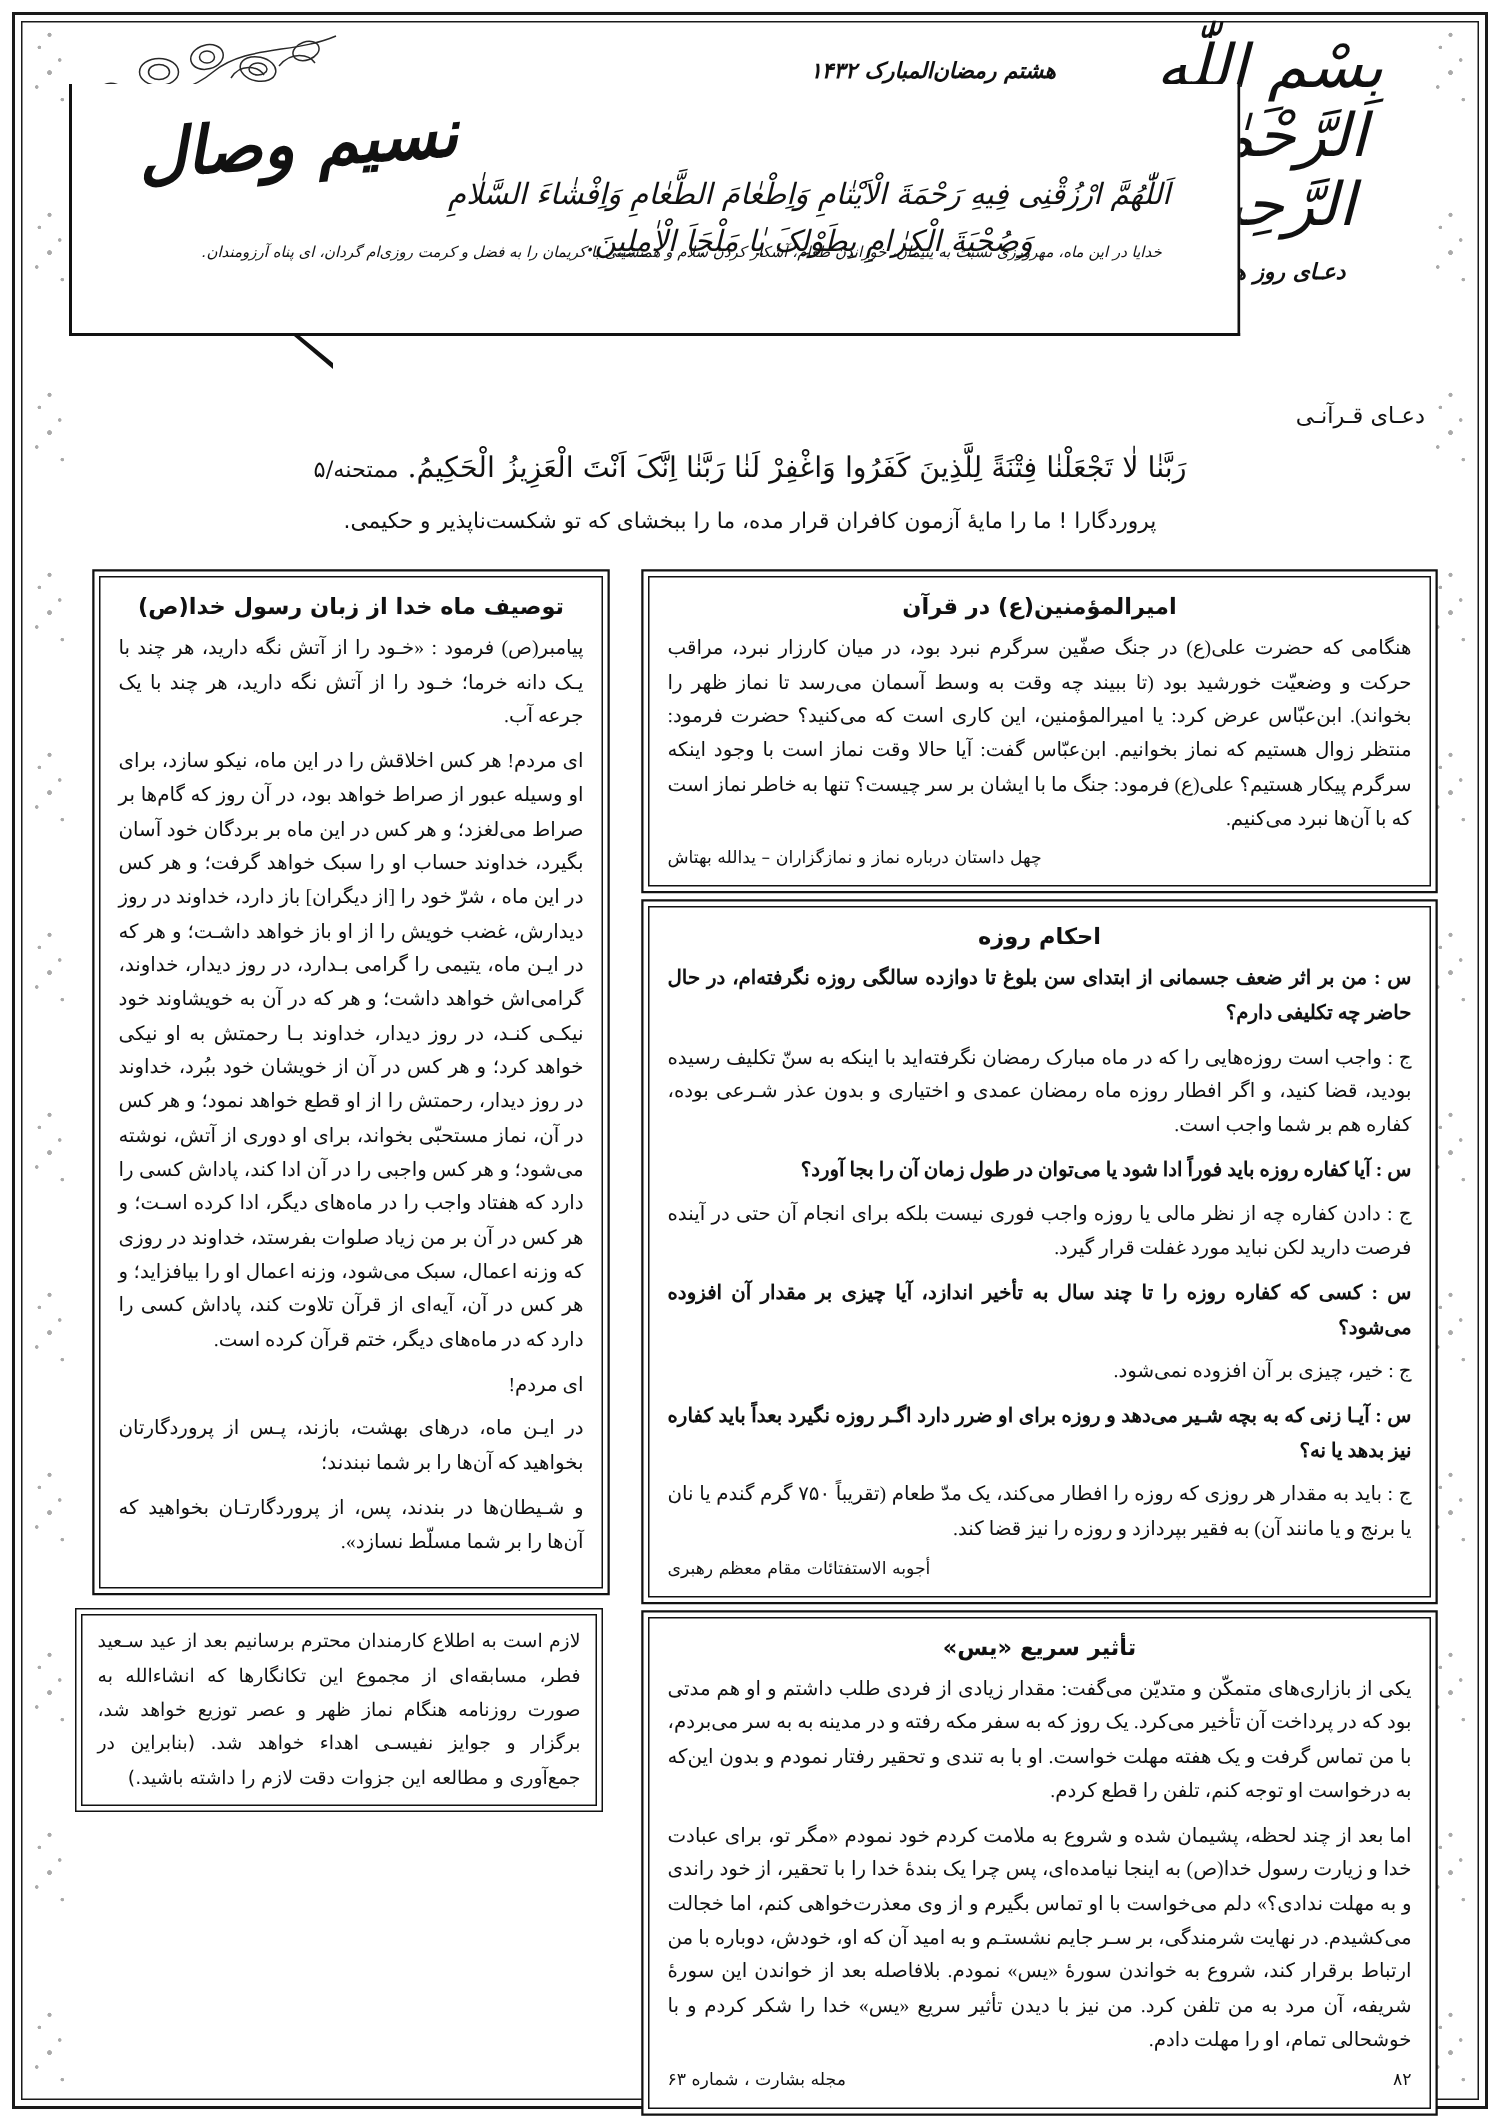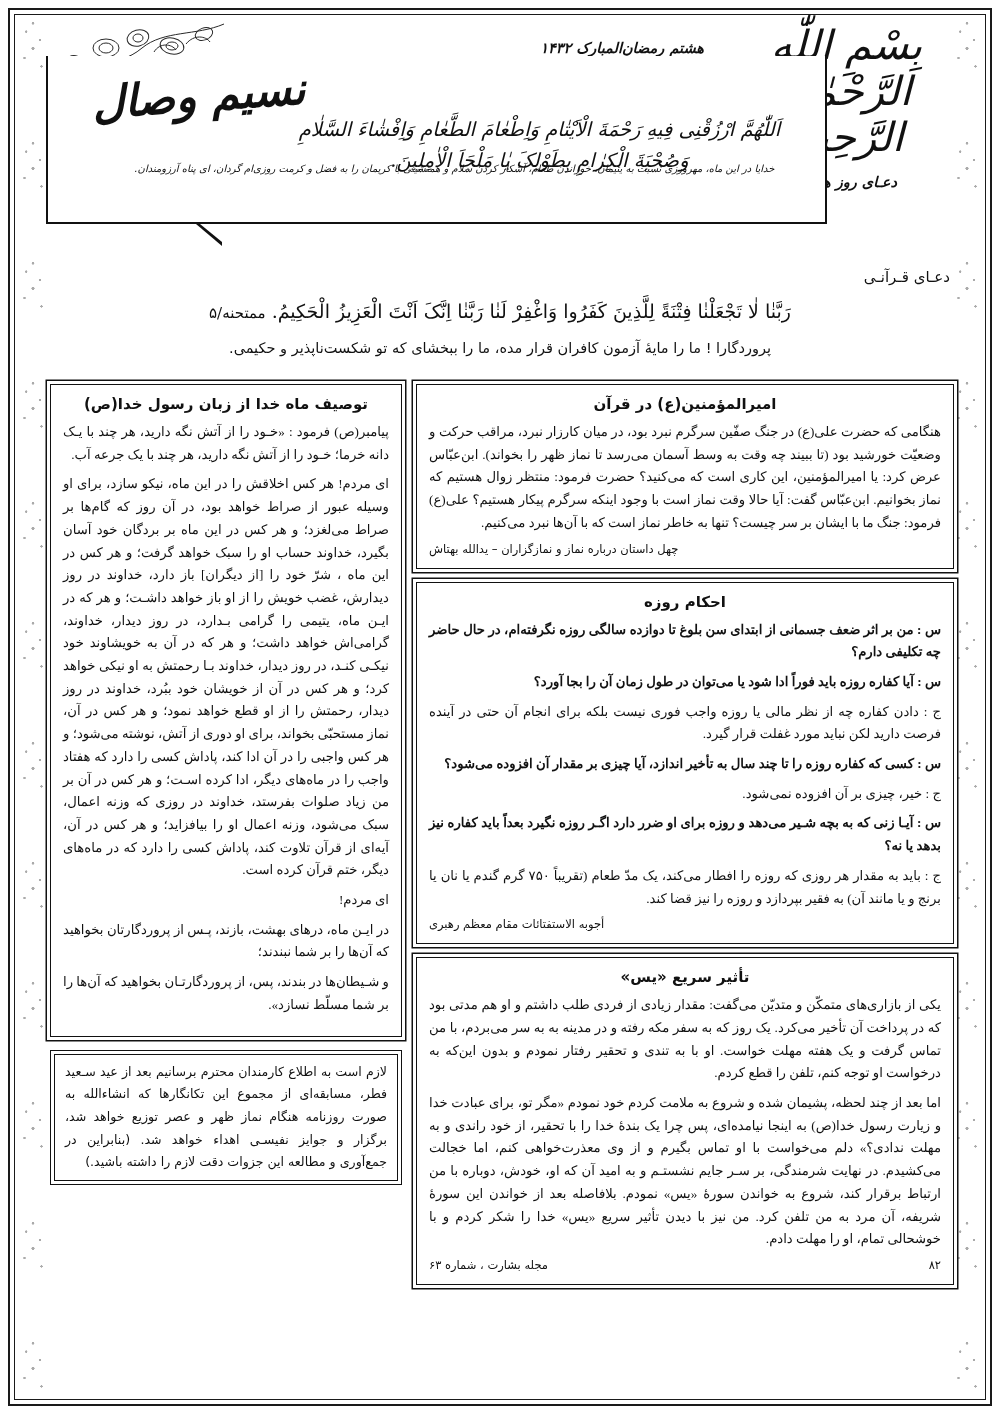--- a/index.html
+++ b/index.html
@@ -197,21 +197,21 @@
   .col-right { width: 538px; }
   .col-left  { width: 352px; }
 
   .card {
     border: 1.6px solid #111;
     background: #fff;
     padding: 10px 12px 12px;
     margin-bottom: 13px;
     position: relative;
   }
-  .card.double { box-shadow: 0 0 0 3px #fff, 0 0 0 4.5px #111; }
+  .card.double { box-shadow: 0 0 0 3px #fff, 0 0 0 4.5px #111; margin-left: 16px; }
   .card-title {
     text-align: center;
     font-size: 15px;
     font-weight: bold;
     margin: 0 0 8px 0;
     letter-spacing: .3px;
   }
   .card-title.right { text-align: center; }
   .p {
     font-size: 13.2px;
@@ -318,20 +318,21 @@
 
         <div class="card double">
           <div class="card-title">امیرالمؤمنین(ع) در قرآن</div>
           <p class="p">هنگامی که حضرت علی(ع) در جنگ صفّین سرگرم نبرد بود، در میان کارزار نبرد، مراقب حرکت و وضعیّت خورشید بود (تا ببیند چه وقت به وسط آسمان می‌رسد تا نماز ظهر را بخواند). ابن‌عبّاس عرض کرد: یا امیرالمؤمنین، این کاری است که می‌کنید؟ حضرت فرمود: منتظر زوال هستیم که نماز بخوانیم. ابن‌عبّاس گفت: آیا حالا وقت نماز است با وجود اینکه سرگرم پیکار هستیم؟ علی(ع) فرمود: جنگ ما با ایشان بر سر چیست؟ تنها به خاطر نماز است که با آن‌ها نبرد می‌کنیم.</p>
           <div class="src">چهل داستان درباره نماز و نمازگزاران – یدالله بهتاش</div>
         </div>
 
         <div class="card double">
           <div class="card-title right">احکام روزه</div>
           <p class="p q">س : من بر اثر ضعف جسمانی از ابتدای سن بلوغ تا دوازده سالگی روزه نگرفته‌ام، در حال حاضر چه تکلیفی دارم؟</p>
+          <p class="p">ج : واجب است روزه‌هایی را که در ماه مبارک رمضان نگرفته‌اید با اینکه به سنّ تکلیف رسیده بودید، قضا کنید، و اگر افطار روزه ماه رمضان عمدی و اختیاری و بدون عذر شـرعی بوده، کفاره هم بر شما واجب است.</p>
           <p class="p q">س : آیا کفاره روزه باید فوراً ادا شود یا می‌توان در طول زمان آن را بجا آورد؟</p>
           <p class="p">ج : دادن کفاره چه از نظر مالی یا روزه واجب فوری نیست بلکه برای انجام آن حتی در آینده فرصت دارید لکن نباید مورد غفلت قرار گیرد.</p>
           <p class="p q">س : کسی که کفاره روزه را تا چند سال به تأخیر اندازد، آیا چیزی بر مقدار آن افزوده می‌شود؟</p>
           <p class="p">ج : خیر، چیزی بر آن افزوده نمی‌شود.</p>
           <p class="p q">س : آیـا زنی که به بچه شـیر می‌دهد و روزه برای او ضرر دارد اگـر روزه نگیرد بعداً باید کفاره نیز بدهد یا نه؟</p>
           <p class="p">ج : باید به مقدار هر روزی که روزه را افطار می‌کند، یک مدّ طعام (تقریباً ۷۵۰ گرم گندم یا نان یا برنج و یا مانند آن) به فقیر بپردازد و روزه را نیز قضا کند.</p>
           <div class="src">أجوبه الاستفتائات مقام معظم رهبری</div>
         </div>
 
         <div class="card double">

